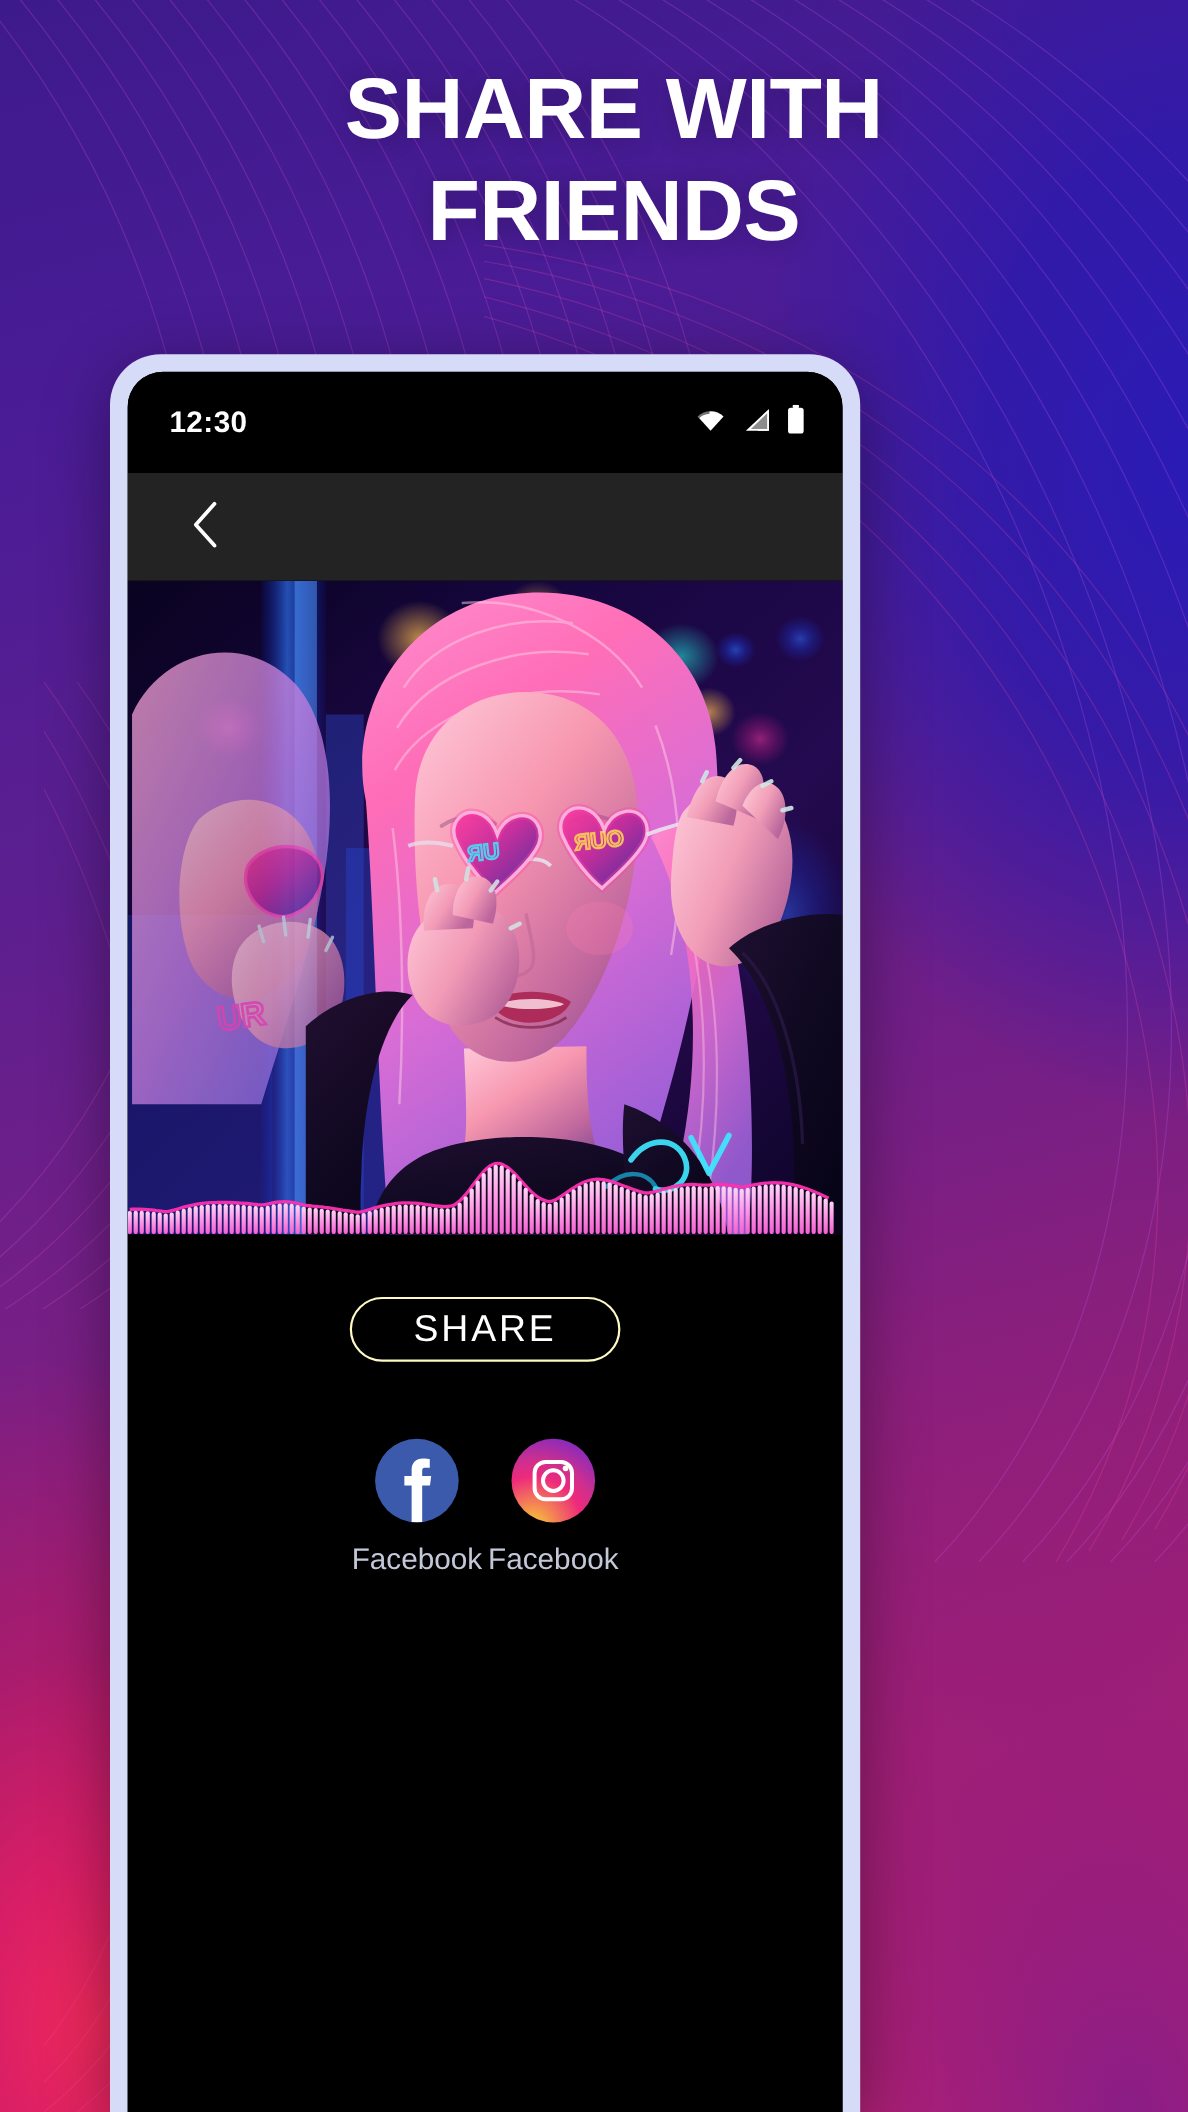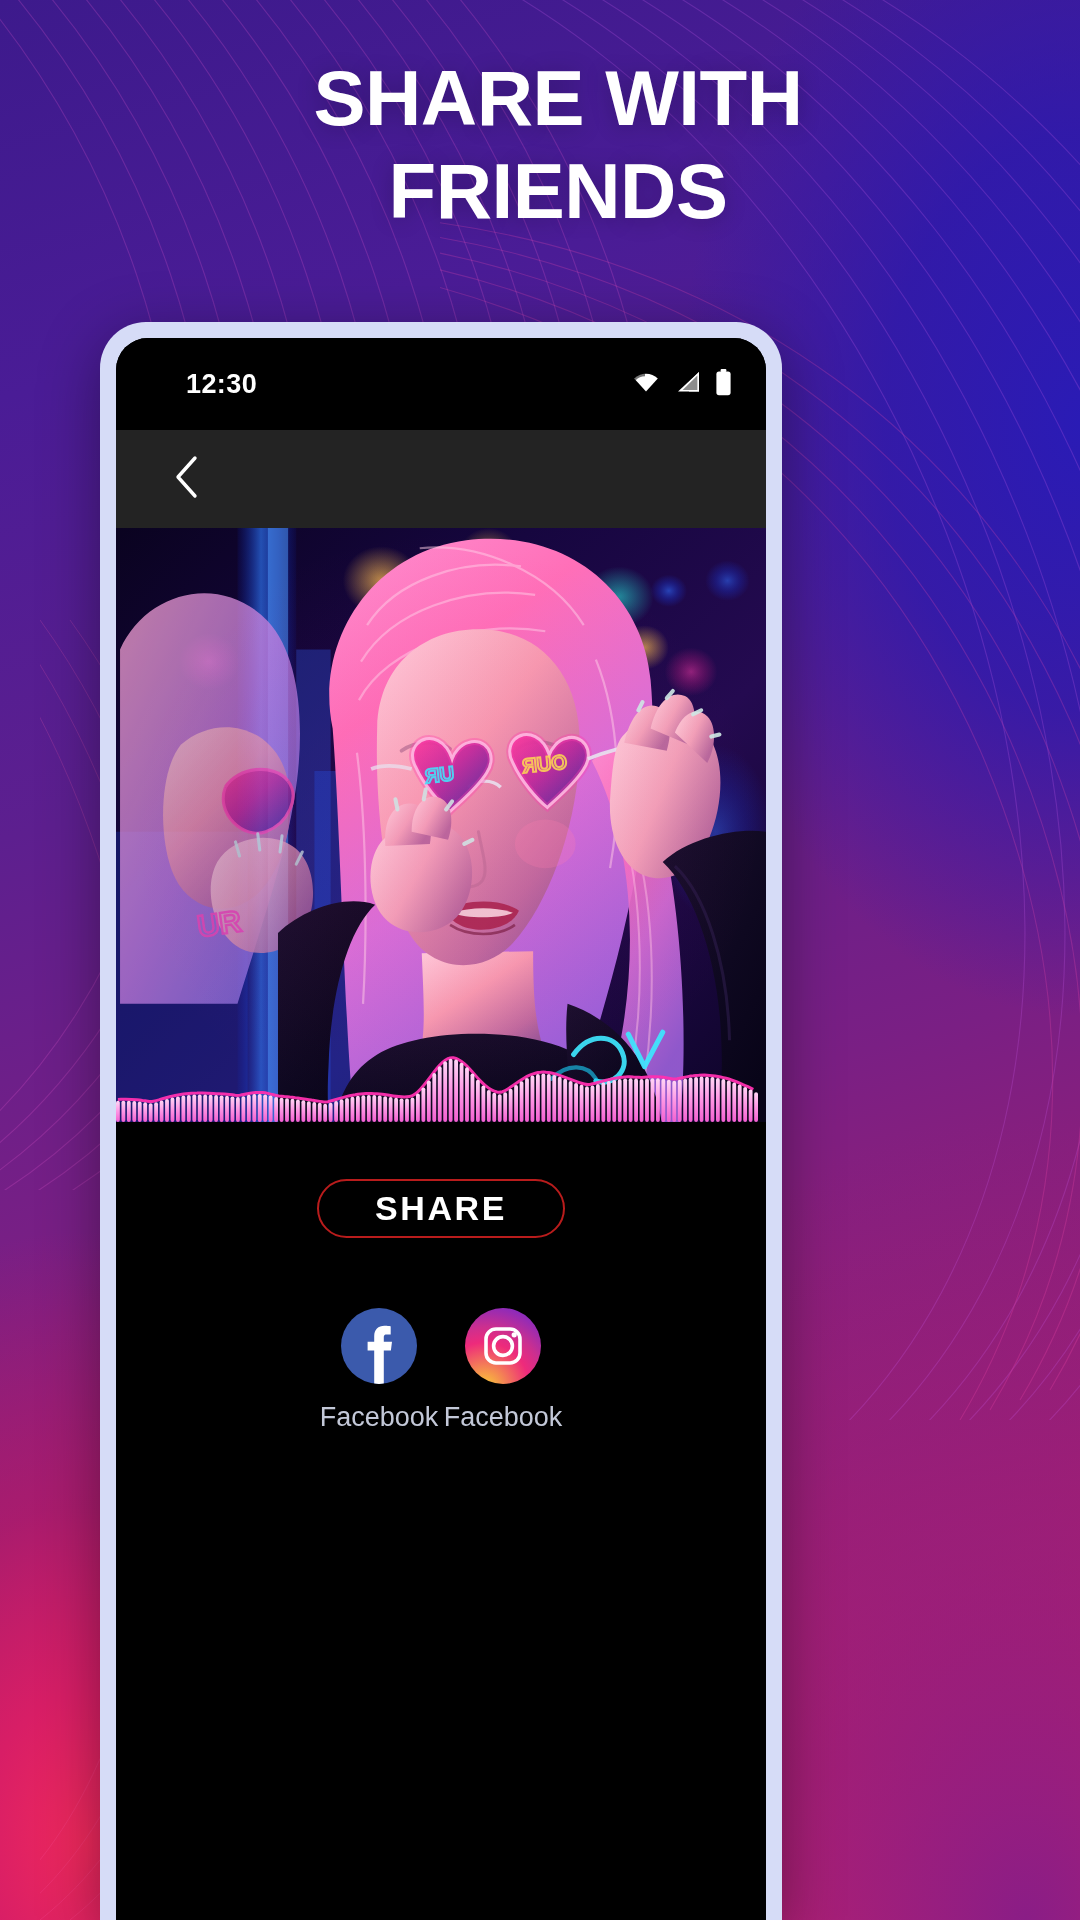--- a/index.html
+++ b/index.html
@@ -54,21 +54,21 @@
     display:flex; flex-direction:column;
   }
 
   
   #statusbar {
     height:92px; flex:0 0 92px;
     display:flex; align-items:center; justify-content:space-between;
     padding:0 34px 0 38px;
     background:#000; color:#fff;
   }
-  #clock { font-size:27px; font-weight:bold; letter-spacing:.4px;margin-left:32px; }
+  #clock { font-size:27px; font-weight:bold; letter-spacing:.4px; }
   #sysicons { display:flex; align-items:center; gap:13px; }
 
   
   #navbar {
     height:98px; flex:0 0 98px;
     background:#232323;
     display:flex; align-items:center;
     padding-left:48px;
   }
   #backbtn { width:46px; height:46px; display:flex; align-items:center; justify-content:center; }
@@ -83,24 +83,24 @@
   #media-photo { position:absolute; inset:0; }
   #waveform { position:absolute; left:0; right:0; bottom:0; height:84px; }
 
   
   #share-area {
     flex:0 0 172px;
     display:flex; align-items:center; justify-content:center;
     background:#000;
   }
   #share-btn {
-    border:2px solid #b91c1c;
+    border:2px solid #fef9c3;
     border-radius:46px;
     color:#fff;
-    font-size:34px; font-weight:bold;
+    font-size:34px; font-weight:normal;
     letter-spacing:2.6px;
     padding:8px 56px;
     background:transparent;
     font-family:"Liberation Sans", sans-serif;
   }
 
   
   #social-row {
     flex:0 0 215px;
     background:#000;

